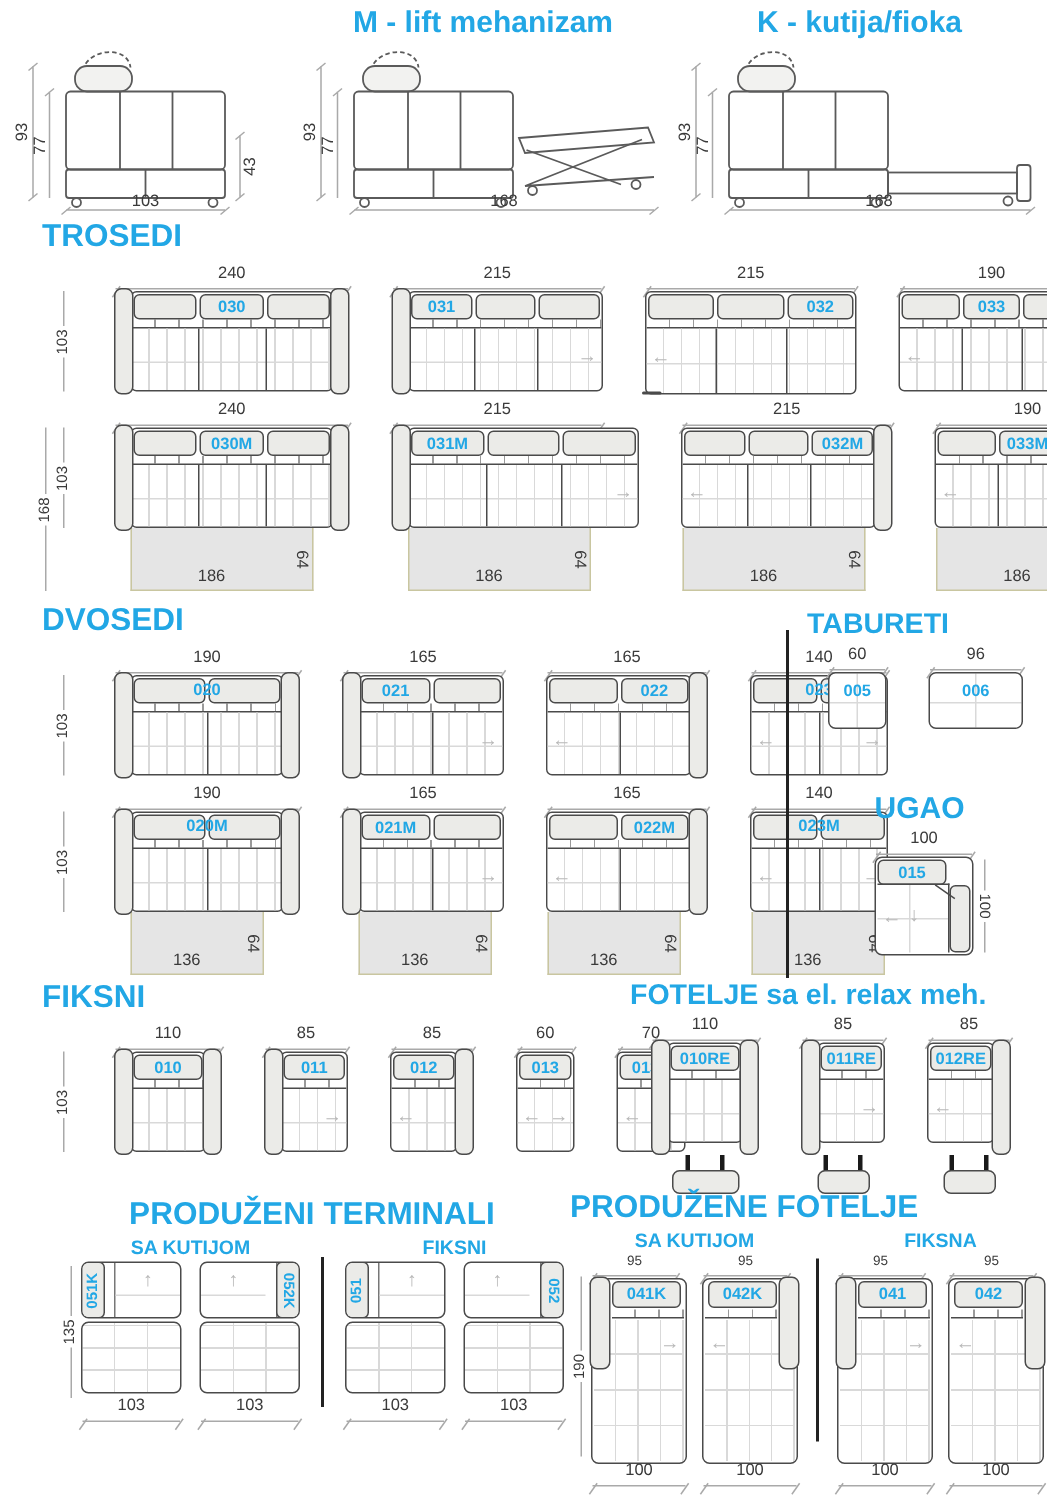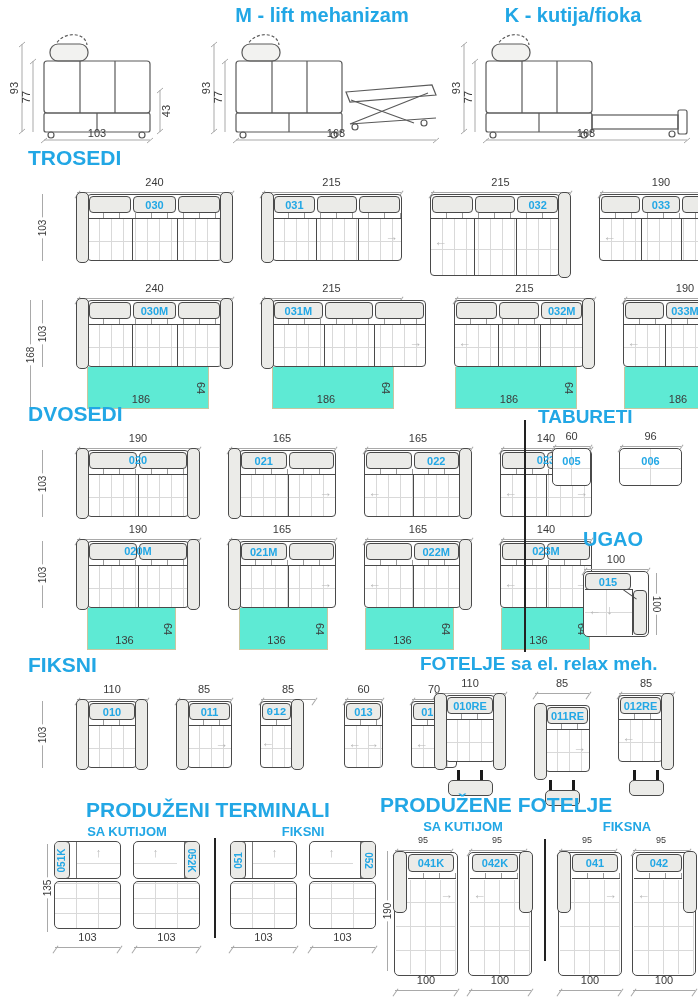--- a/index.html
+++ b/index.html
@@ -52,21 +52,21 @@
   .seat { flex:1; position:relative;
           background-image:linear-gradient(#d9d9d9,#d9d9d9),
                            repeating-linear-gradient(90deg, transparent 0 11px, #d9d9d9 11px 12px);
           background-size:100% 1px, 100% 100%;
           background-position:0 55%, 0 0;
           background-repeat:no-repeat, repeat; }
   .seam { position:absolute; top:0; bottom:0; width:1px; background:#4a4a4a; }
   .arrow { position:absolute; top:28%; font-size:13px; font-weight:bold; color:#b8b8b8; line-height:1; }
   .arrow.al { left:3px; } .arrow.ar { right:3px; }
 
-  .ext { position:relative; background:#5eead4; border:1px solid #c9c6a0; border-top:none; }
+  .ext { position:relative; background:#e5e5e5; border:1px solid #c9c6a0; border-top:none; }
   .ext .ew { position:absolute; left:0; right:14px; bottom:3px; text-align:center; font-size:11px; color:#3a3a3a; }
   .ext .ed { position:absolute; right:1px; top:50%; transform:translateY(-50%) rotate(90deg);
              font-size:11px; color:#3a3a3a; }
 
   
   .side-dims { position:relative; width:20px; flex:none; align-self:stretch; }
   .sd { position:absolute; width:12px; }
   .sd .vline { position:absolute; left:6px; top:0; bottom:0; border-left:1px solid #a9a9a9; }
   .sd .vnum { position:absolute; top:50%; left:50%; transform:translate(-50%,-50%) rotate(-90deg);
               font-size:10px; color:#3a3a3a; background:#fff; padding:0 2px; }
@@ -278,21 +278,21 @@
               </div>
             </div>
           </div>
           <div class="unit">
             <div class="dim-h" style="width: 141px;">
               <div class="num">215</div>
               <div class="line"></div>
               <div class="tick l"></div>
               <div class="tick r"></div>
             </div>
-            <div class="unit-body" style="width: 141px; height: 82px;">
+            <div class="unit-body" style="width: 141px; height: 67px; flex-direction: column;">
               <div class="unit-mid">
                 <div class="backs">
                   <div class="cushion"></div>
                   <div class="cushion"></div>
                   <div class="cushion">
                     <div class="code">032</div>
                   </div>
                 </div>
                 <div class="strip"></div>
                 <div class="seat">
@@ -818,21 +818,21 @@
               </div>
             </div>
           </div>
           <div class="unit">
             <div class="dim-h" style="width: 56px;">
               <div class="num">85</div>
               <div class="line"></div>
               <div class="tick l"></div>
               <div class="tick r"></div>
             </div>
-            <div class="unit-body" style="width: 44px; height: 67px; font-family: Liberation Mono, monospace;">
+            <div class="unit-body" style="width: 56px; height: 67px;">
               <div class="unit-mid">
                 <div class="backs">
                   <div class="cushion">
                     <div class="code">012</div>
                   </div>
                 </div>
                 <div class="strip"></div>
                 <div class="seat">
                   <div class="arrow al">←</div>
                 </div>
@@ -919,21 +919,21 @@
             <div class="footrest" style="width: 45px;"></div>
           </div>
         </div>
         <div class="unit relax">
           <div class="dim-h" style="width: 56px;">
             <div class="num">85</div>
             <div class="line"></div>
             <div class="tick l"></div>
             <div class="tick r"></div>
           </div>
-          <div class="unit-body" style="width: 56px; height: 67px; margin-top: 10px;">
+          <div class="unit-body" style="width: 56px; height: 67px;">
             <div class="arm left"></div>
             <div class="unit-mid">
               <div class="backs">
                 <div class="cushion">
                   <div class="code">011RE</div>
                 </div>
               </div>
               <div class="strip"></div>
               <div class="seat">
                 <div class="arrow ar">→</div>

